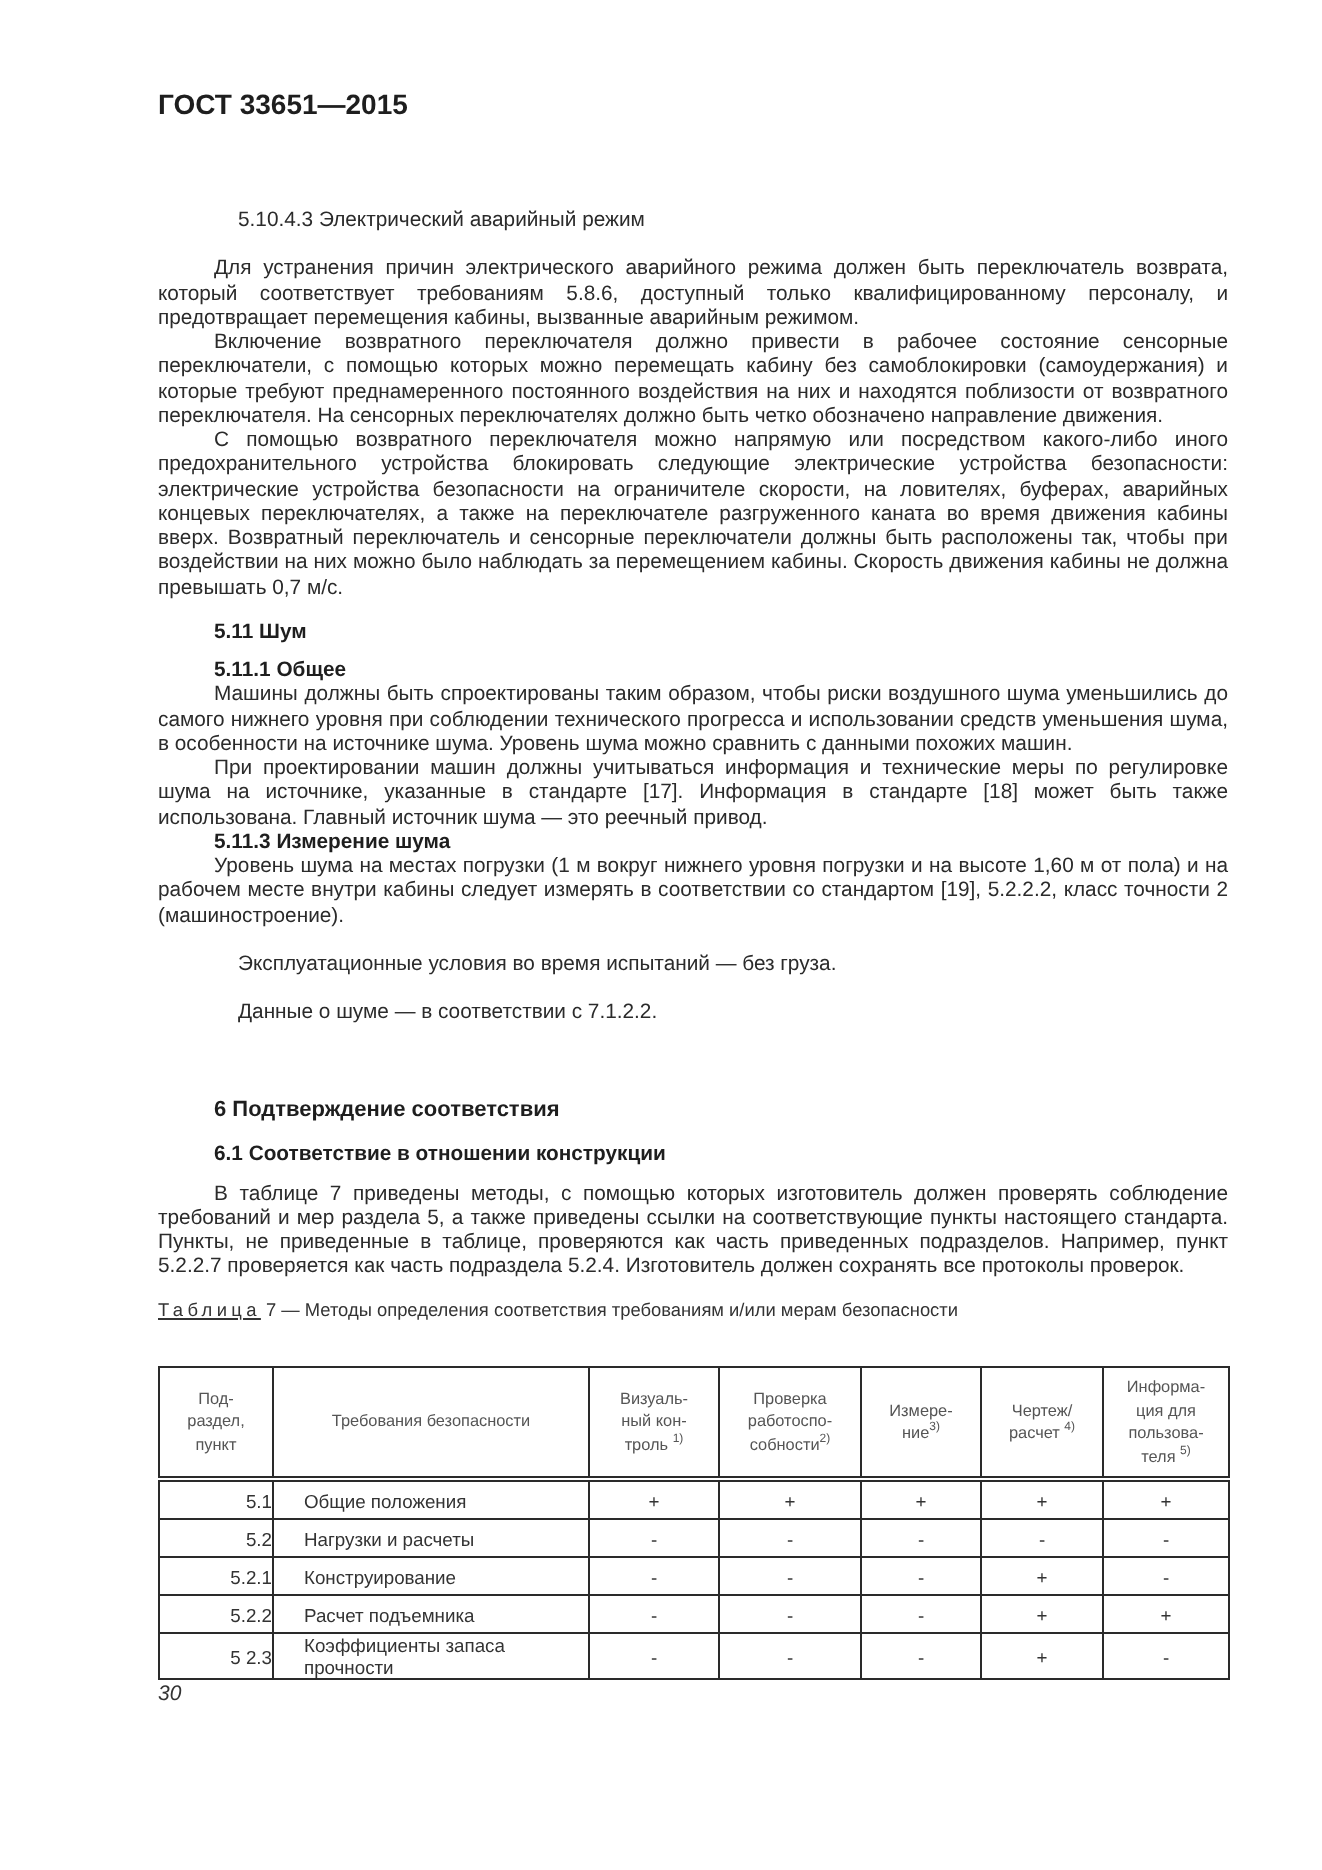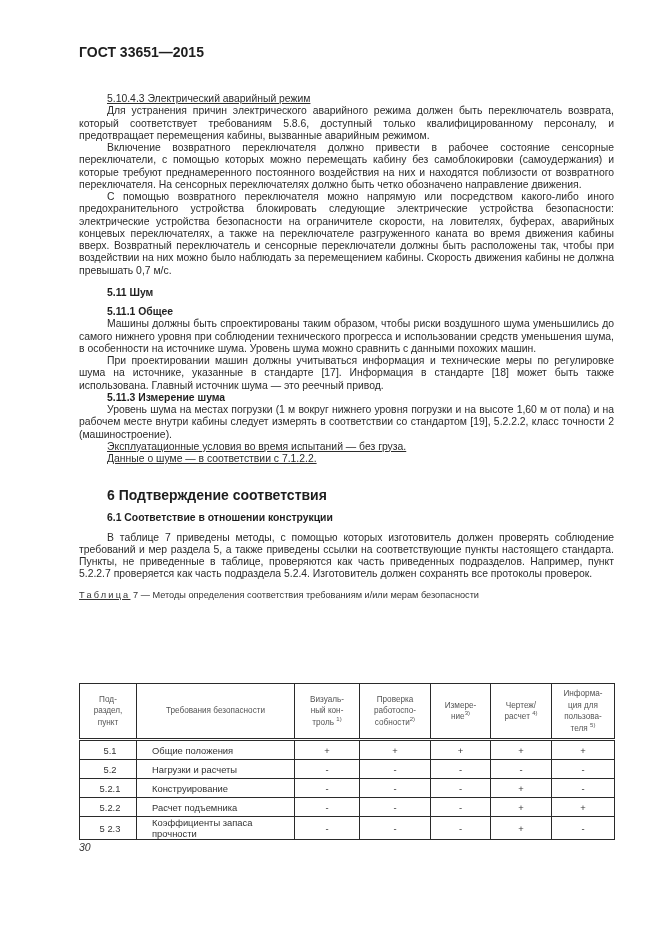--- a/index.html
+++ b/index.html
@@ -10,42 +10,42 @@
   }
   .page-header {
     position: absolute; left: 79px; top: 44px;
     font-size: 14px; font-weight: bold; color: #1e1e1e;
   }
   .body-text {
     position: absolute; left: 79px; top: 93px; width: 535px;
     font-size: 10.4px; line-height: 12.25px;
   }
   .p { text-align: justify; text-indent: 28px; margin: 0; }
-  .h-plain { margin: 0; padding-left: 28px; text-decoration: underline; }
+  .h-plain { margin: 12px; padding-left: 28px; }
   .h-bold { margin: 0; padding-left: 28px; font-weight: bold; color: #1e1e1e; }
   .gap-s { height: 7px; }
   .h1 {
-    margin: 0; padding-left: 28px; font-size: 14px; font-weight: bold; color: #1e1e1e;
+    margin: 0; padding-left: 28px; font-size: 11px; font-weight: bold; color: #1e1e1e;
     line-height: 16px;
   }
   .caption { margin: 0; font-size: 9.2px; color: #333; letter-spacing: 0; }
   .caption .spaced { letter-spacing: 2.2px; text-decoration: underline; }
 
   .tbl {
     position: absolute; left: 79px; top: 683px;
     border-collapse: collapse; font-size: 8.6px; color: #333;
   }
   .tbl td, .tbl th { border: 1.2px solid #2a2a2a; padding: 0; }
   .tbl th {
     font-weight: normal; text-align: center; vertical-align: middle; height: 54px;
     line-height: 11.5px; color: #555; font-size: 8.2px;
     border-bottom: 3px double #2a2a2a;
   }
   .tbl td { height: 18px; text-align: center; font-size: 9.4px; }
-  .tbl td.num { text-align: center; padding-left: 4px; }
+  .tbl td.num { text-align: right; padding-left: 4px; }
   .tbl td.req { text-align: left; padding-left: 15px; }
   .tbl sup { font-size: 6px; vertical-align: 4px; line-height: 0; }
   .page-num { position: absolute; left: 79px; top: 841px; font-size: 10.5px; color: #333; font-style: italic; }
 </style>
 </head>
 <body>
 
 <div class="page-header">ГОСТ 33651—2015</div>
 
 <div class="body-text">

